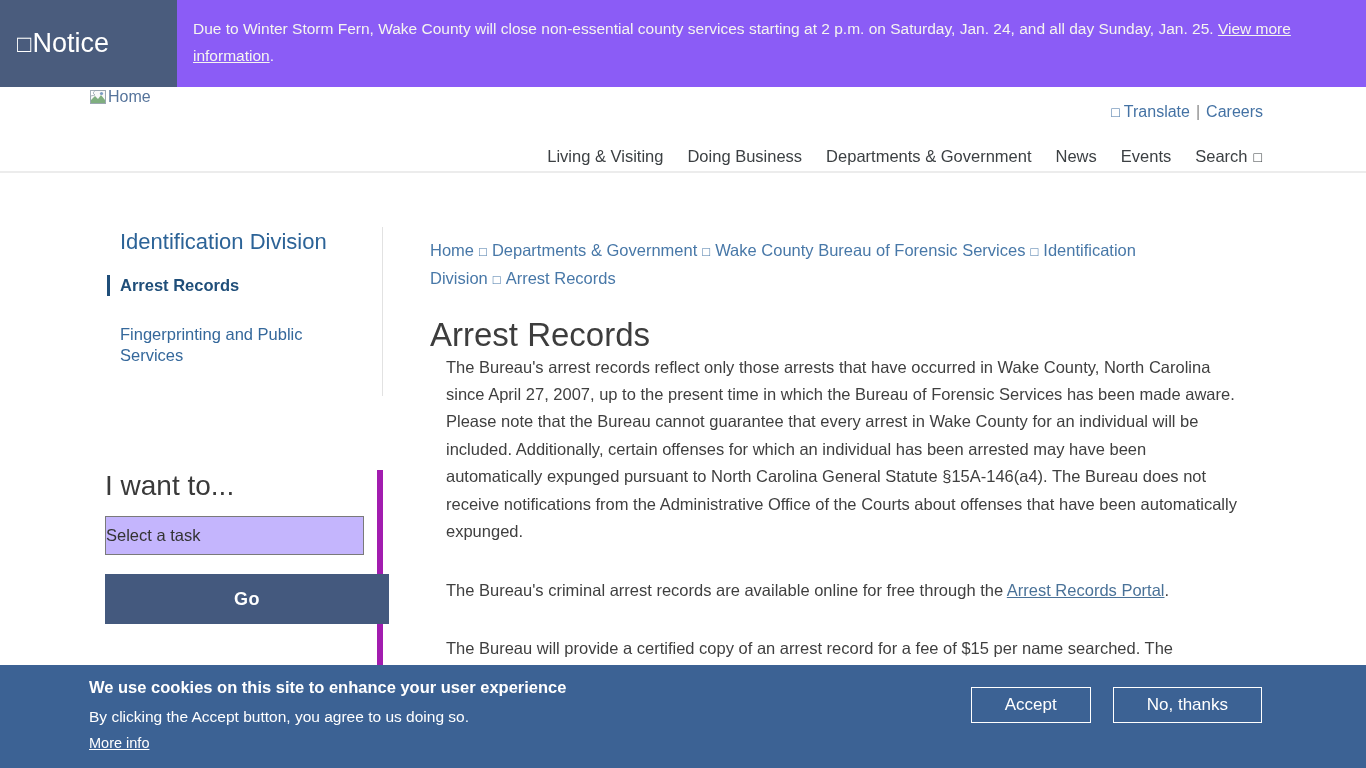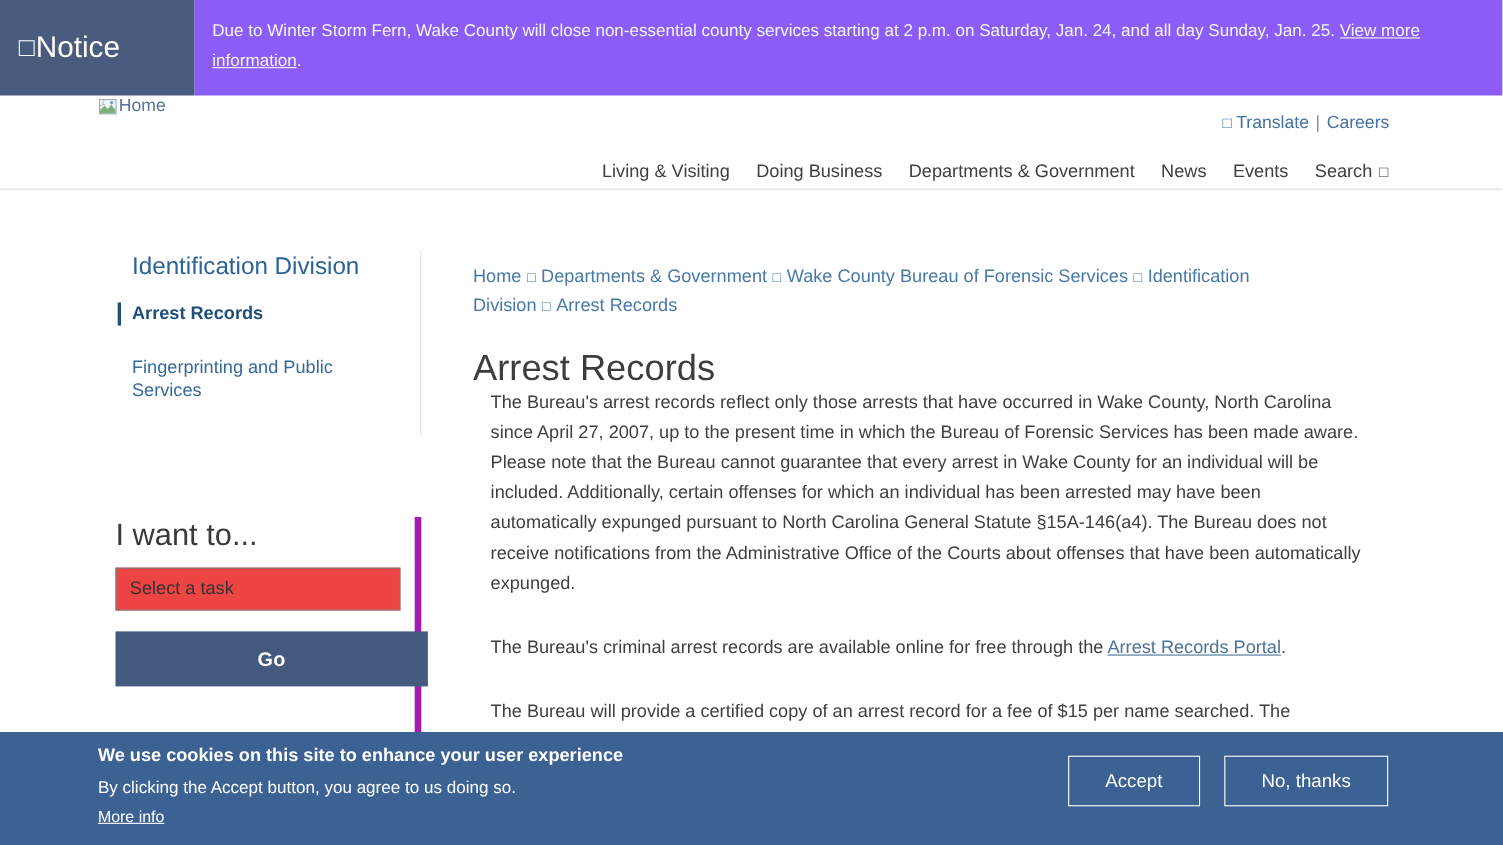--- a/index.html
+++ b/index.html
@@ -57,22 +57,22 @@
   .side-block { border-right: 1px solid #e2e2e2; padding: 2px 20px 30px 15px; }
   .side-title { color: #2c6397; font-size: 22px; font-weight: 400; margin: 0 0 20px 0; }
   .side-item { display: block; color: #35689b; font-size: 16.5px; line-height: 21px; margin-top: 28px; cursor: pointer; }
   .side-item.active {
     color: #1f4e79; font-weight: bold;
     border-left: 3px solid #1f4e79; padding-left: 10px; margin-left: -13px; margin-top: 0;
   }
   .iwt-block { margin-top: 74px; border-right: 6px solid #a21caf; padding-bottom: 46px; padding-right: 18px; }
   .iwt-title { font-size: 28px; font-weight: 400; color: #3a3a3a; margin: 0 0 14px 0; }
   .iwt-select {
-    width: 259px; height: 39px; border: 1px solid #7a7a7a; background: #ef4444;
-    font-size: 16.5px; color: #333; padding: 0 12px;
+    width: 259px; height: 39px; border: 1px solid #7a7a7a; background: #c4b5fd;
+    font-size: 16.5px; color: #333; padding: 0 0;
     display: flex; align-items: center; cursor: pointer;
     font-family: "Liberation Sans", sans-serif;
   }
   .iwt-go {
     width: 284px; height: 50px; margin-top: 19px;
     background: #44597e; color: #ffffff; border: none;
     font-size: 18px; font-weight: bold; letter-spacing: .5px;
     cursor: pointer; font-family: "Liberation Sans", sans-serif;
   }
 
@@ -94,21 +94,21 @@
     background: #3c6294; color: #ffffff; z-index: 20;
     padding: 13px 104px 0 89px;
     display: flex; justify-content: space-between; align-items: flex-start;
   }
   .cookie-title { font-size: 16.5px; font-weight: bold; margin: 0; }
   .cookie-body { font-size: 15.5px; margin: 11px 0 0 0; }
   .cookie-more { display: inline-block; margin-top: 9px; color: #ffffff; text-decoration: underline; font-size: 14.5px; cursor: pointer; }
   .cookie-buttons { display: flex; gap: 22px; margin-top: 9px; }
   .cookie-btn {
     border: 1px solid #ffffff; background: transparent; color: #ffffff;
-    font-size: 17px; height: 46px; padding: 0 33px; cursor: pointer;
+    font-size: 17px; height: 36px; padding: 0 33px; cursor: pointer;
     font-family: "Liberation Sans", sans-serif; white-space: nowrap;
   }
 </style>
 </head>
 <body>
 
 <div class="notice">
   <div class="notice-left">
     <span class="tofu">□</span>
       <span>Notice</span>

